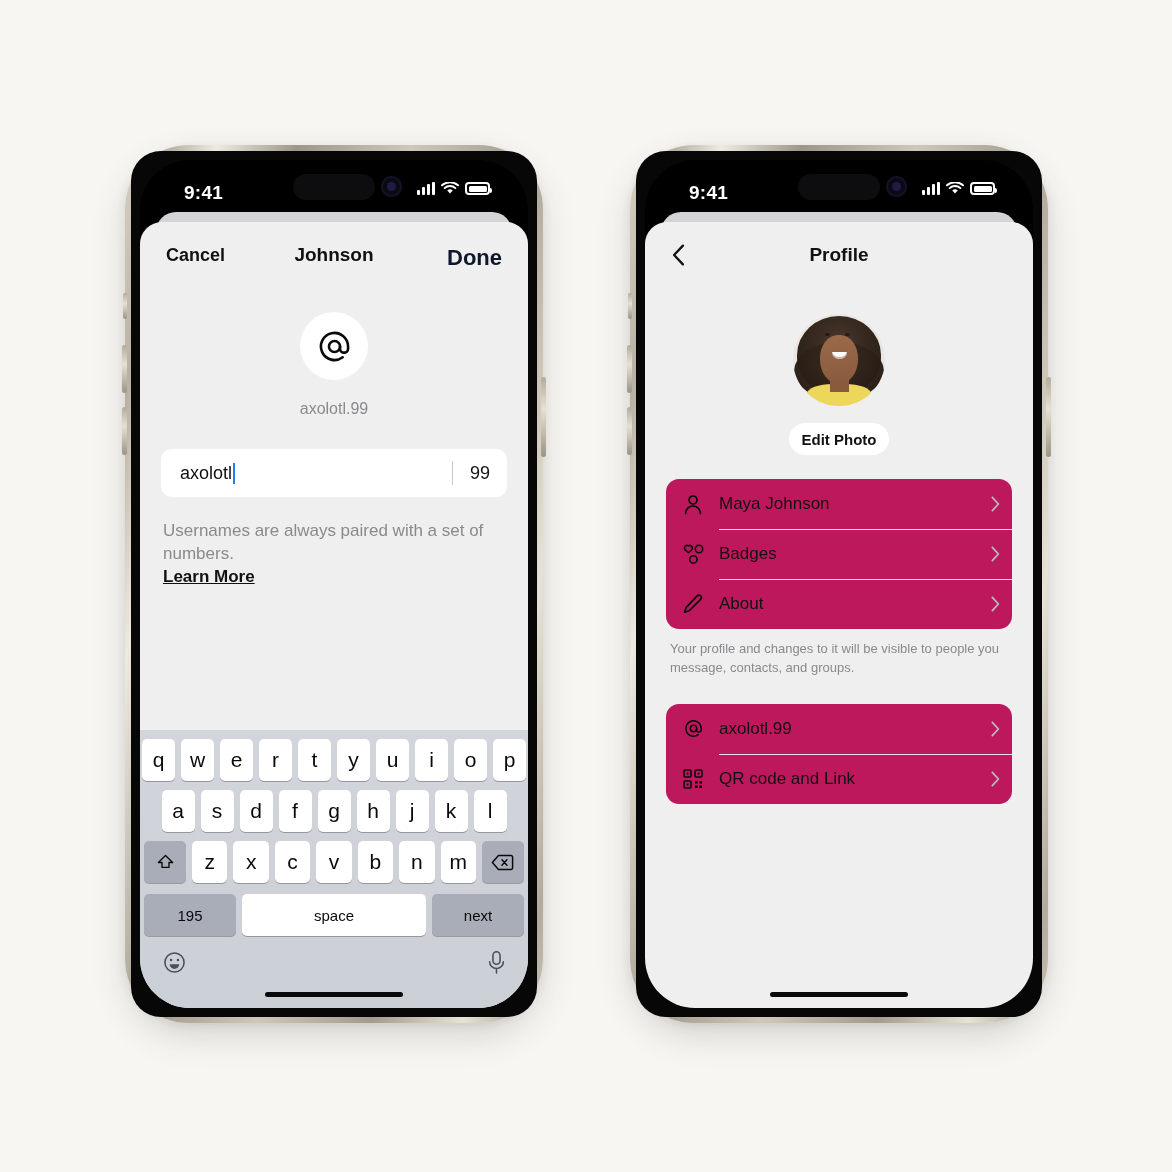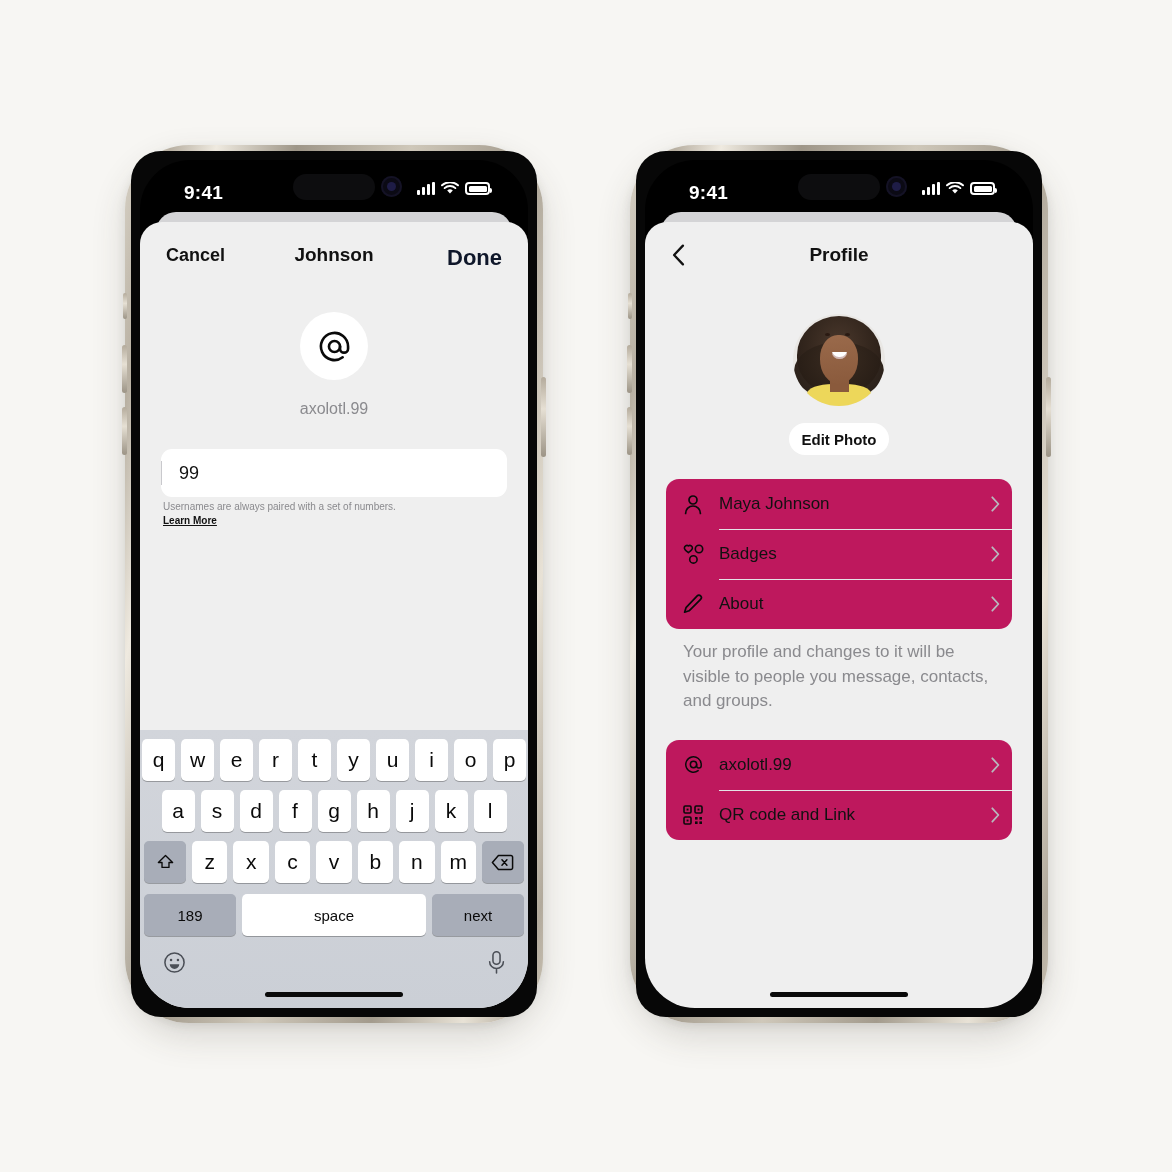--- a/index.html
+++ b/index.html
@@ -138,21 +138,21 @@
   }
   .caret {
     display: inline-block; width: 2px; height: 21px;
     background: #2a7bf6; margin-left: 1px;
   }
   .field-div { width: 1px; height: 24px; background: #c9c9cd; }
   .field-suffix {
     width: 54px; text-align: center; font-size: 18px; color: #111;
   }
   .helper {
-    margin: 3px 23px 0; font-size: 10px; color: #8a8a8e; line-height: 1.35;
+    margin: 23px 23px 0; font-size: 17px; color: #8a8a8e; line-height: 1.35;
   }
   .helper b { color: #111; font-weight: bold; text-decoration: underline; }
 
   
   .keyboard {
     position: absolute; left: 0; right: 0; bottom: 0; height: 278px;
     background: linear-gradient(180deg,#d2d5db,#cbcfd6);
   }
   .krow { display: flex; justify-content: center; gap: 6px; margin-top: 9px; }
   .krow.r1 { padding: 0 4px; }
@@ -231,21 +231,21 @@
     height: 50px; padding-left: 17px;
   }
   .row + .row::before {
     content: ""; position: absolute; left: 53px; right: 0; top: 0;
     height: 1px; background: #e4e4e6;
   }
   .row-icon { width: 36px; display: flex; align-items: center; }
   .row-label { flex: 1; font-size: 17px; color: #111; }
   .row-chev { width: 34px; display: flex; justify-content: center; }
   .caption {
-    margin: 11px 38px 0; font-size: 17px; color: #8a8a8e; line-height: 1.45;
+    margin: 11px 25px 0; font-size: 13px; color: #8a8a8e; line-height: 1.45;
   }
   .right-home {
     position: absolute; bottom: 11px; left: 50%; transform: translateX(-50%);
     width: 138px; height: 5px; border-radius: 3px; background: #0a0a0a;
   }
 </style>
 </head>
 <body>
 
 <div class="stage">
@@ -293,20 +293,24 @@
 
           <div class="at-badge">
             <svg width="37" height="37" viewBox="0 0 24 24">
               <circle cx="12" cy="12" r="3.6" fill="none" stroke="#0a0a0a" stroke-width="1.7"></circle>
               <path d="M15.6 12v1.4a2.6 2.6 0 0 0 5.2 0V12a8.8 8.8 0 1 0-3.5 7" fill="none" stroke="#0a0a0a" stroke-width="1.7" stroke-linecap="round"></path>
             </svg>
           </div>
           <div class="handle-preview">axolotl.99</div>
 
           <div class="field">
+            <div class="field-input">
+              <span>axolotl</span>
+                <span class="caret"></span>
+            </div>
             <div class="field-div"></div>
             <div class="field-suffix">99</div>
           </div>
 
           <div class="helper">
             <span>Usernames are always paired with a set of numbers.</span><br>
             <b>Learn More</b>
           </div>
 
           <div class="keyboard">
@@ -347,21 +351,21 @@
               <div class="key">n</div>
               <div class="key">m</div>
               <div class="key dark wide">
                 <svg width="23" height="19" viewBox="0 0 26 20">
                   <path d="M8.4 2.2h14.2a1.8 1.8 0 0 1 1.8 1.8v12a1.8 1.8 0 0 1-1.8 1.8H8.4L1.6 10z" fill="none" stroke="#0a0a0a" stroke-width="1.7" stroke-linejoin="round"></path>
                   <path d="M12.4 7 18 13M18 7l-5.6 6" stroke="#0a0a0a" stroke-width="1.7" stroke-linecap="round"></path>
                 </svg>
               </div>
             </div>
             <div class="krow r4">
-              <div class="key num dark">189</div>
+              <div class="key num dark">195</div>
               <div class="key space">space</div>
               <div class="key next dark">next</div>
             </div>
             <div class="kbar">
               <svg width="25" height="25" viewBox="0 0 24 24">
                 <circle cx="12" cy="12" r="9.2" fill="none" stroke="#4b4f57" stroke-width="1.5"></circle>
                 <circle cx="8.7" cy="9.6" r="1.2" fill="#4b4f57"></circle>
                 <circle cx="15.3" cy="9.6" r="1.2" fill="#4b4f57"></circle>
                 <path d="M7.4 13.6h9.2a4.6 4.6 0 0 1-9.2 0z" fill="#4b4f57"></path>
               </svg>

